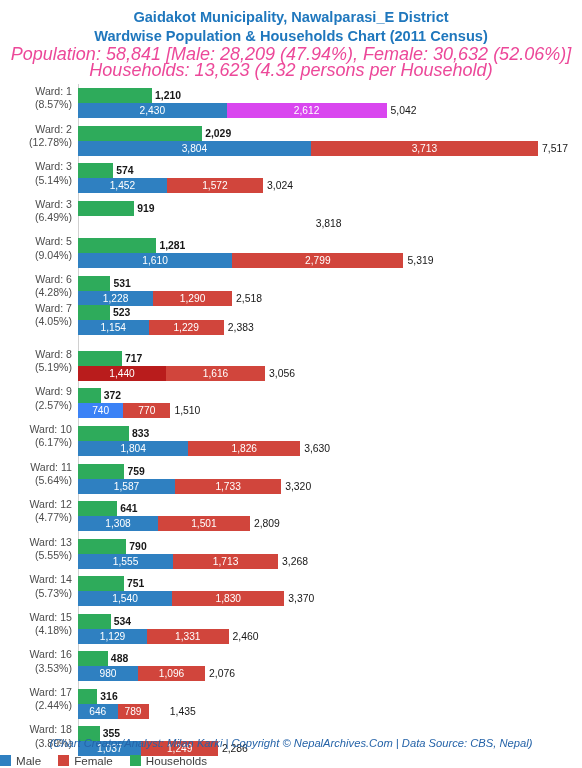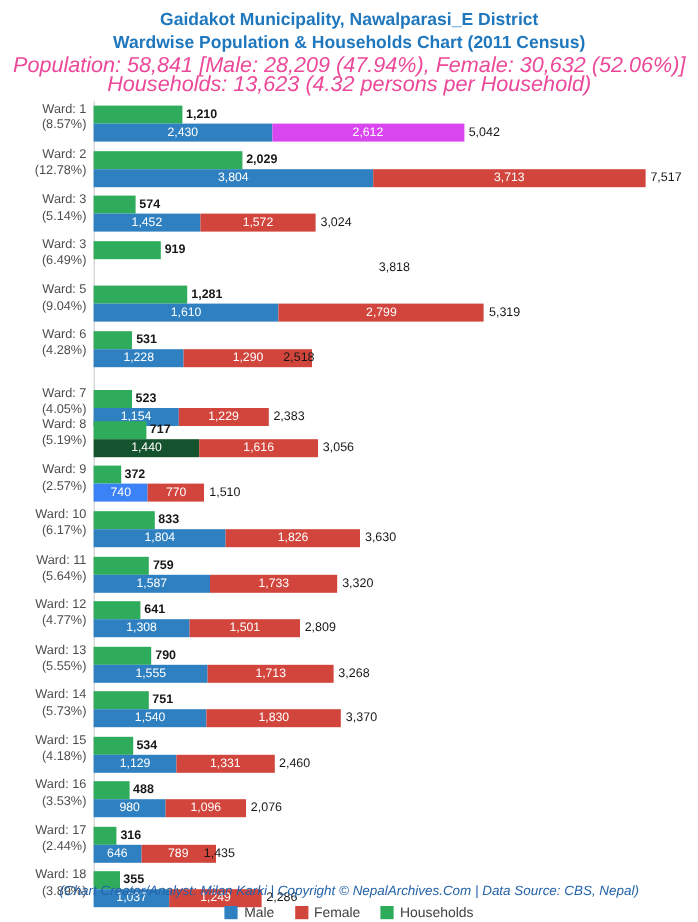--- a/index.html
+++ b/index.html
@@ -148,21 +148,20 @@
   .credit {
     color: #2563a8;
     font-size: 11.2px;
     font-style: italic;
     line-height: 15px;
     white-space: nowrap;
   }
   .legend {
     margin-top: 3px;
     display: flex;
-    justify-content: center;
     align-items: center;
     gap: 17px;
   }
   .legend-item {
     display: flex;
     align-items: center;
     gap: 5px;
   }
   .legend-swatch {
     width: 11px;
@@ -263,28 +262,28 @@
       </div>
       <div class="row" style="top: 187.75px;">
         <div class="row-label"><span>Ward: 6</span><span class="lbl-pct">(4.28%)</span></div>
         <div class="bars">
           <div class="bar-hh" title="Ward: 6 Households: 531" style="width: 32.4943px; background: rgb(46, 171, 91);"></div>
           <div class="out-val out-val-hh" style="left: 35.4943px;">531</div>
           <div class="bar-stack" style="width: 175px;">
             <div class="seg seg-male" title="Ward: 6 Male: 1,228" style="width: 75.147px; background: rgb(47, 128, 193);">
               <span class="seg-val">1,228</span>
             </div>
-            <div class="seg seg-female" title="Ward: 6 Female: 1,290" style="left: 75.147px; width: 78.9411px; background: rgb(209, 69, 60); padding-left: 28px;">
+            <div class="seg seg-female" title="Ward: 6 Female: 1,290" style="left: 75.147px; width: 78.9411px; background: rgb(209, 69, 60);">
               <span class="seg-val">1,290</span>
             </div>
           </div>
           <div class="out-val out-val-total" style="left: 158.088px;">2,518</div>
         </div>
       </div>
-      <div class="row" style="top: 237px;">
+      <div class="row" style="top: 217px;">
         <div class="row-label"><span>Ward: 7</span><span class="lbl-pct">(4.05%)</span></div>
         <div class="bars">
           <div class="bar-hh" title="Ward: 7 Households: 523" style="width: 32.0048px; background: rgb(46, 171, 91);"></div>
           <div class="out-val out-val-hh" style="left: 35.0048px;">523</div>
           <div class="bar-stack" style="width: 145.827px;">
             <div class="seg seg-male" title="Ward: 7 Male: 1,154" style="width: 70.6186px; background: rgb(47, 128, 193);">
               <span class="seg-val">1,154</span>
             </div>
             <div class="seg seg-female" title="Ward: 7 Female: 1,229" style="left: 70.6186px; width: 75.2082px; background: rgb(209, 69, 60);">
               <span class="seg-val">1,229</span>
@@ -292,21 +291,21 @@
           </div>
           <div class="out-val out-val-total" style="left: 149.827px;">2,383</div>
         </div>
       </div>
       <div class="row" style="top: 262.85px;">
         <div class="row-label"><span>Ward: 8</span><span class="lbl-pct">(5.19%)</span></div>
         <div class="bars">
           <div class="bar-hh" title="Ward: 8 Households: 717" style="width: 43.8765px; background: rgb(46, 171, 91);"></div>
           <div class="out-val out-val-hh" style="left: 46.8765px;">717</div>
           <div class="bar-stack" style="width: 187.011px;">
-            <div class="seg seg-male" title="Ward: 8 Male: 1,440" style="width: 88.1203px; background: #14532d;">
+            <div class="seg seg-male" title="Ward: 8 Male: 1,440" style="width: 88.1203px; background: #b91c1c;">
               <span class="seg-val">1,440</span>
             </div>
             <div class="seg seg-female" title="Ward: 8 Female: 1,616" style="left: 88.1203px; width: 98.8905px; background: rgb(209, 69, 60);">
               <span class="seg-val">1,616</span>
             </div>
           </div>
           <div class="out-val out-val-total" style="left: 191.011px;">3,056</div>
         </div>
       </div>
       <div class="row" style="top: 300.4px;">
@@ -439,21 +438,21 @@
       </div>
       <div class="row" style="top: 600.8px;">
         <div class="row-label"><span>Ward: 17</span><span class="lbl-pct">(2.44%)</span></div>
         <div class="bars">
           <div class="bar-hh" title="Ward: 17 Households: 316" style="width: 19.3375px; background: rgb(46, 171, 91);"></div>
           <div class="out-val out-val-hh" style="left: 22.3375px;">316</div>
           <div class="bar-stack" style="width: 87.8143px;">
             <div class="seg seg-male" title="Ward: 17 Male: 646" style="width: 39.5317px; background: rgb(47, 128, 193);">
               <span class="seg-val">646</span>
             </div>
-            <div class="seg seg-female" title="Ward: 17 Female: 789" style="left: 39.5317px; width: 62px; background: rgb(209, 69, 60);">
+            <div class="seg seg-female" title="Ward: 17 Female: 789" style="left: 39.5317px; width: 31px; background: rgb(209, 69, 60);">
               <span class="seg-val">789</span>
             </div>
           </div>
           <div class="out-val out-val-total" style="left: 91.8143px;">1,435</div>
         </div>
       </div>
       <div class="row" style="top: 638.35px;">
         <div class="row-label"><span>Ward: 18</span><span class="lbl-pct">(3.89%)</span></div>
         <div class="bars">
           <div class="bar-hh" title="Ward: 18 Households: 355" style="width: 21.7241px; background: rgb(46, 171, 91);"></div>

